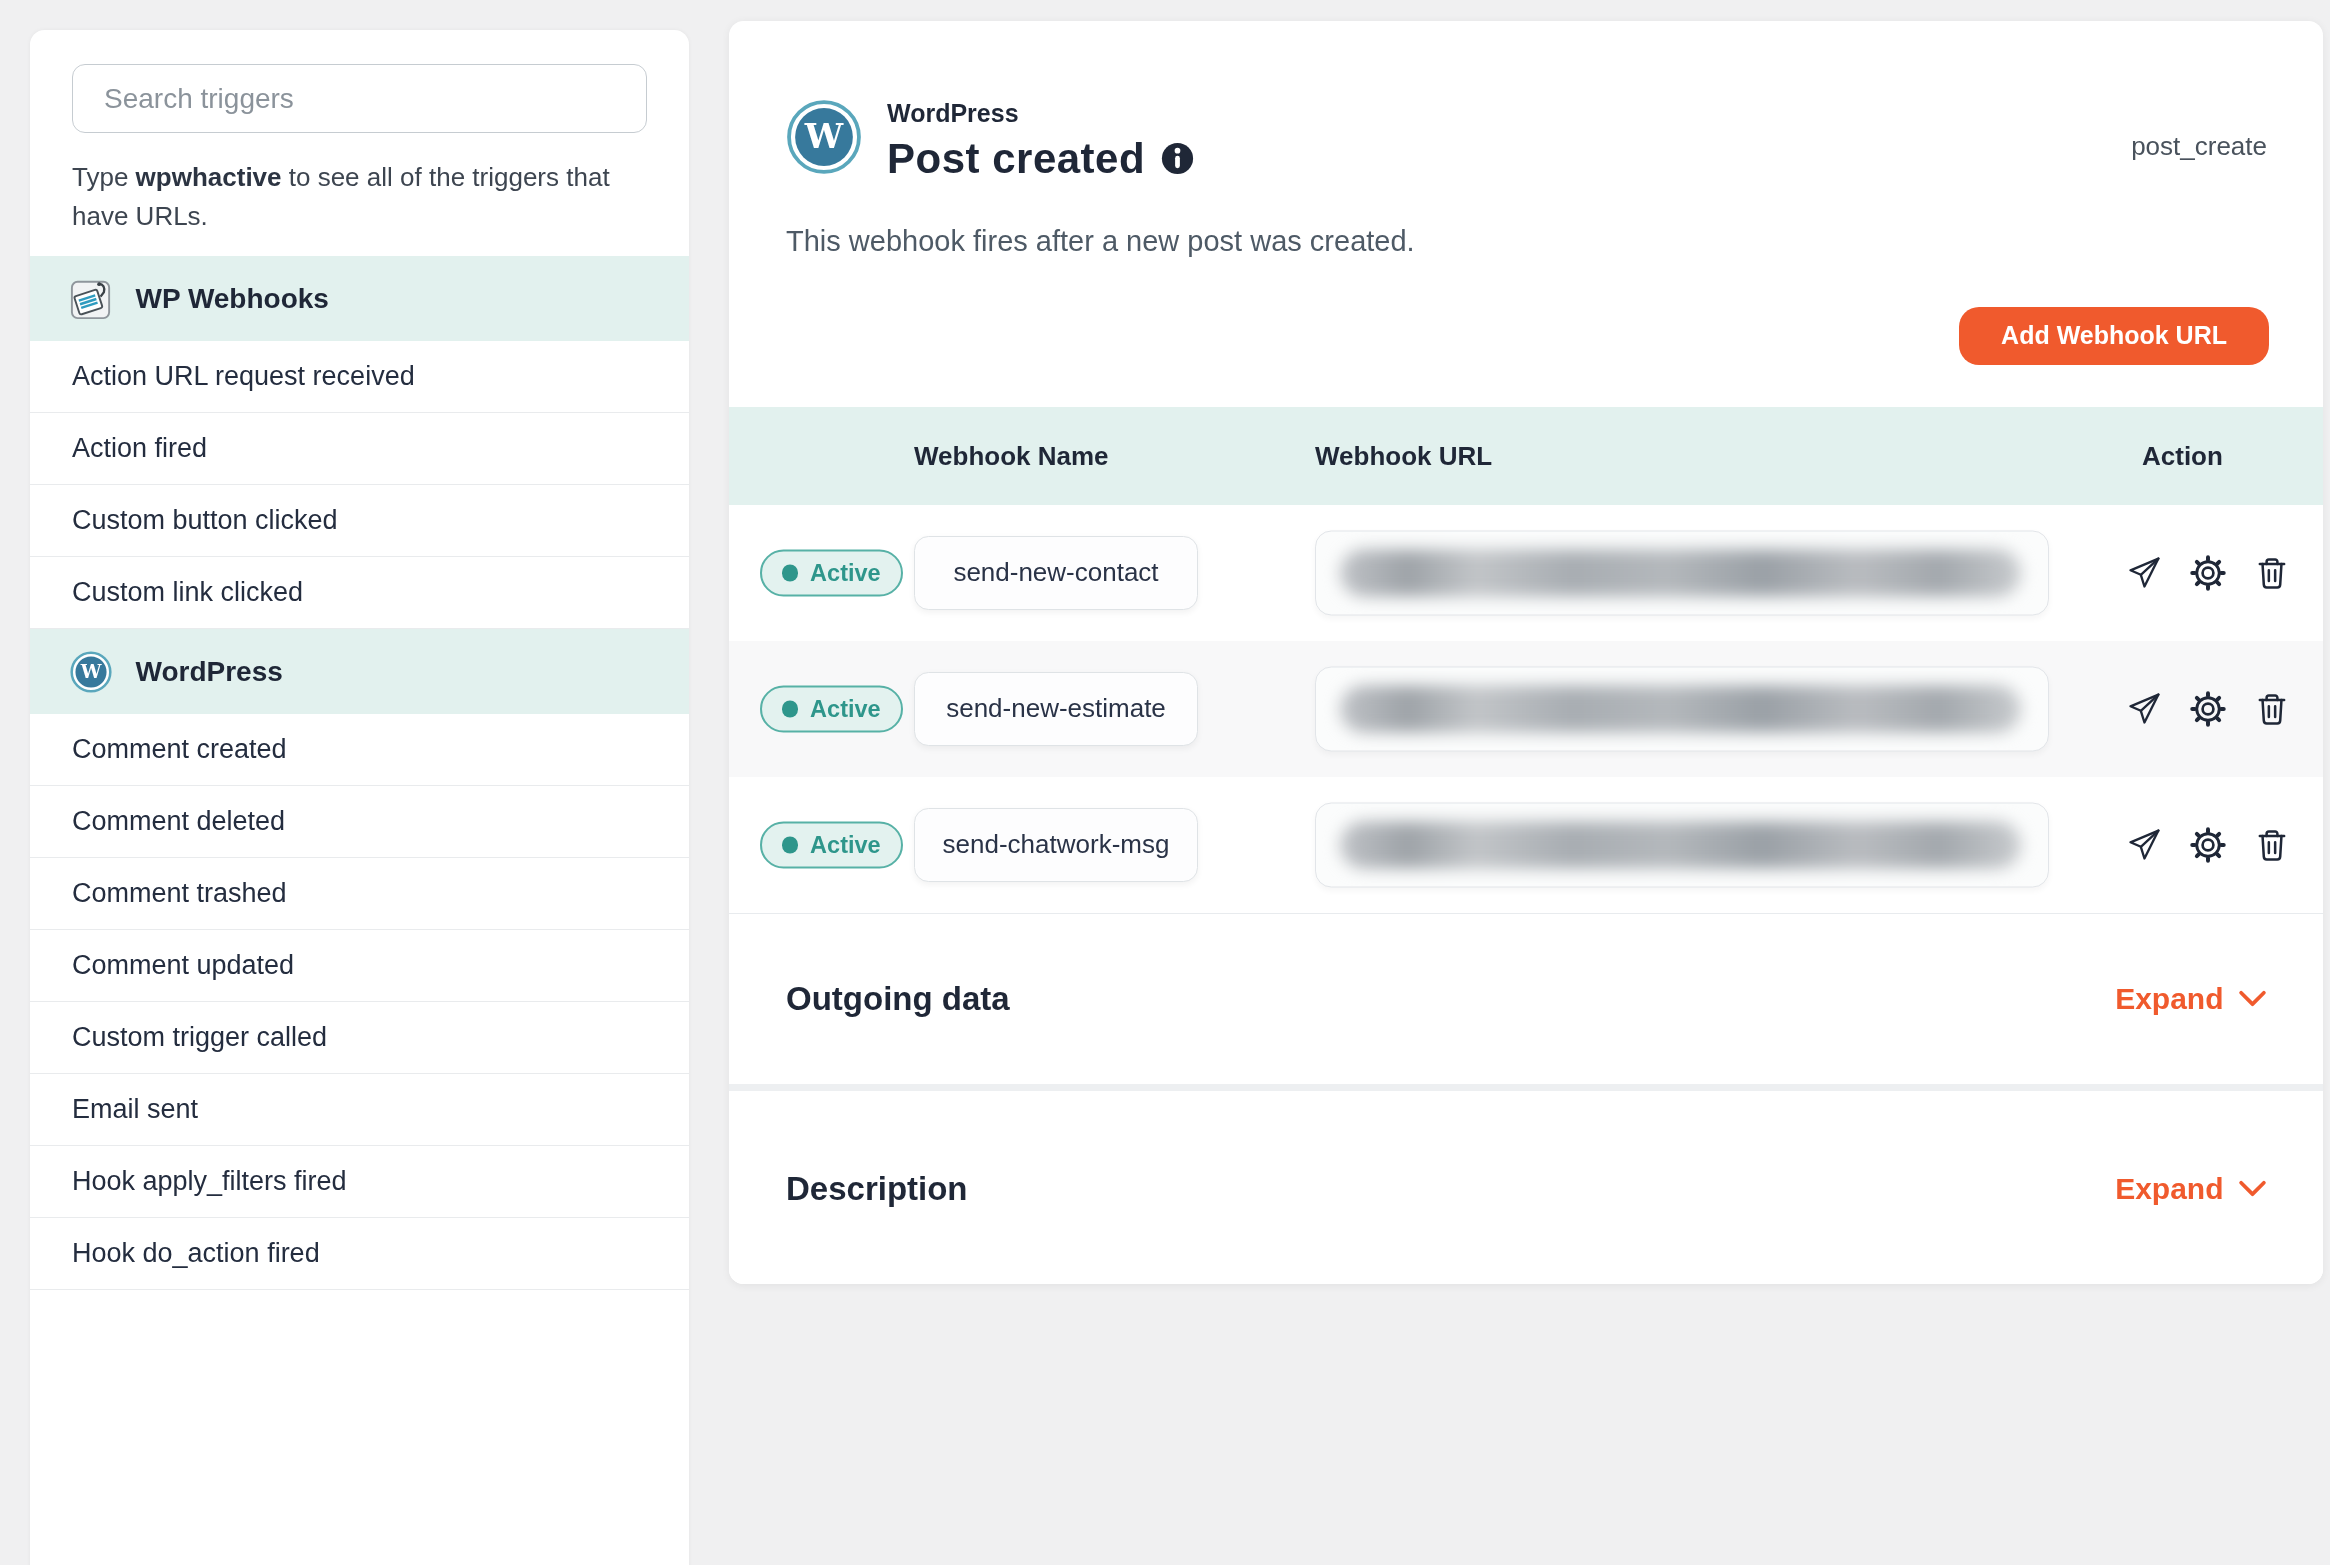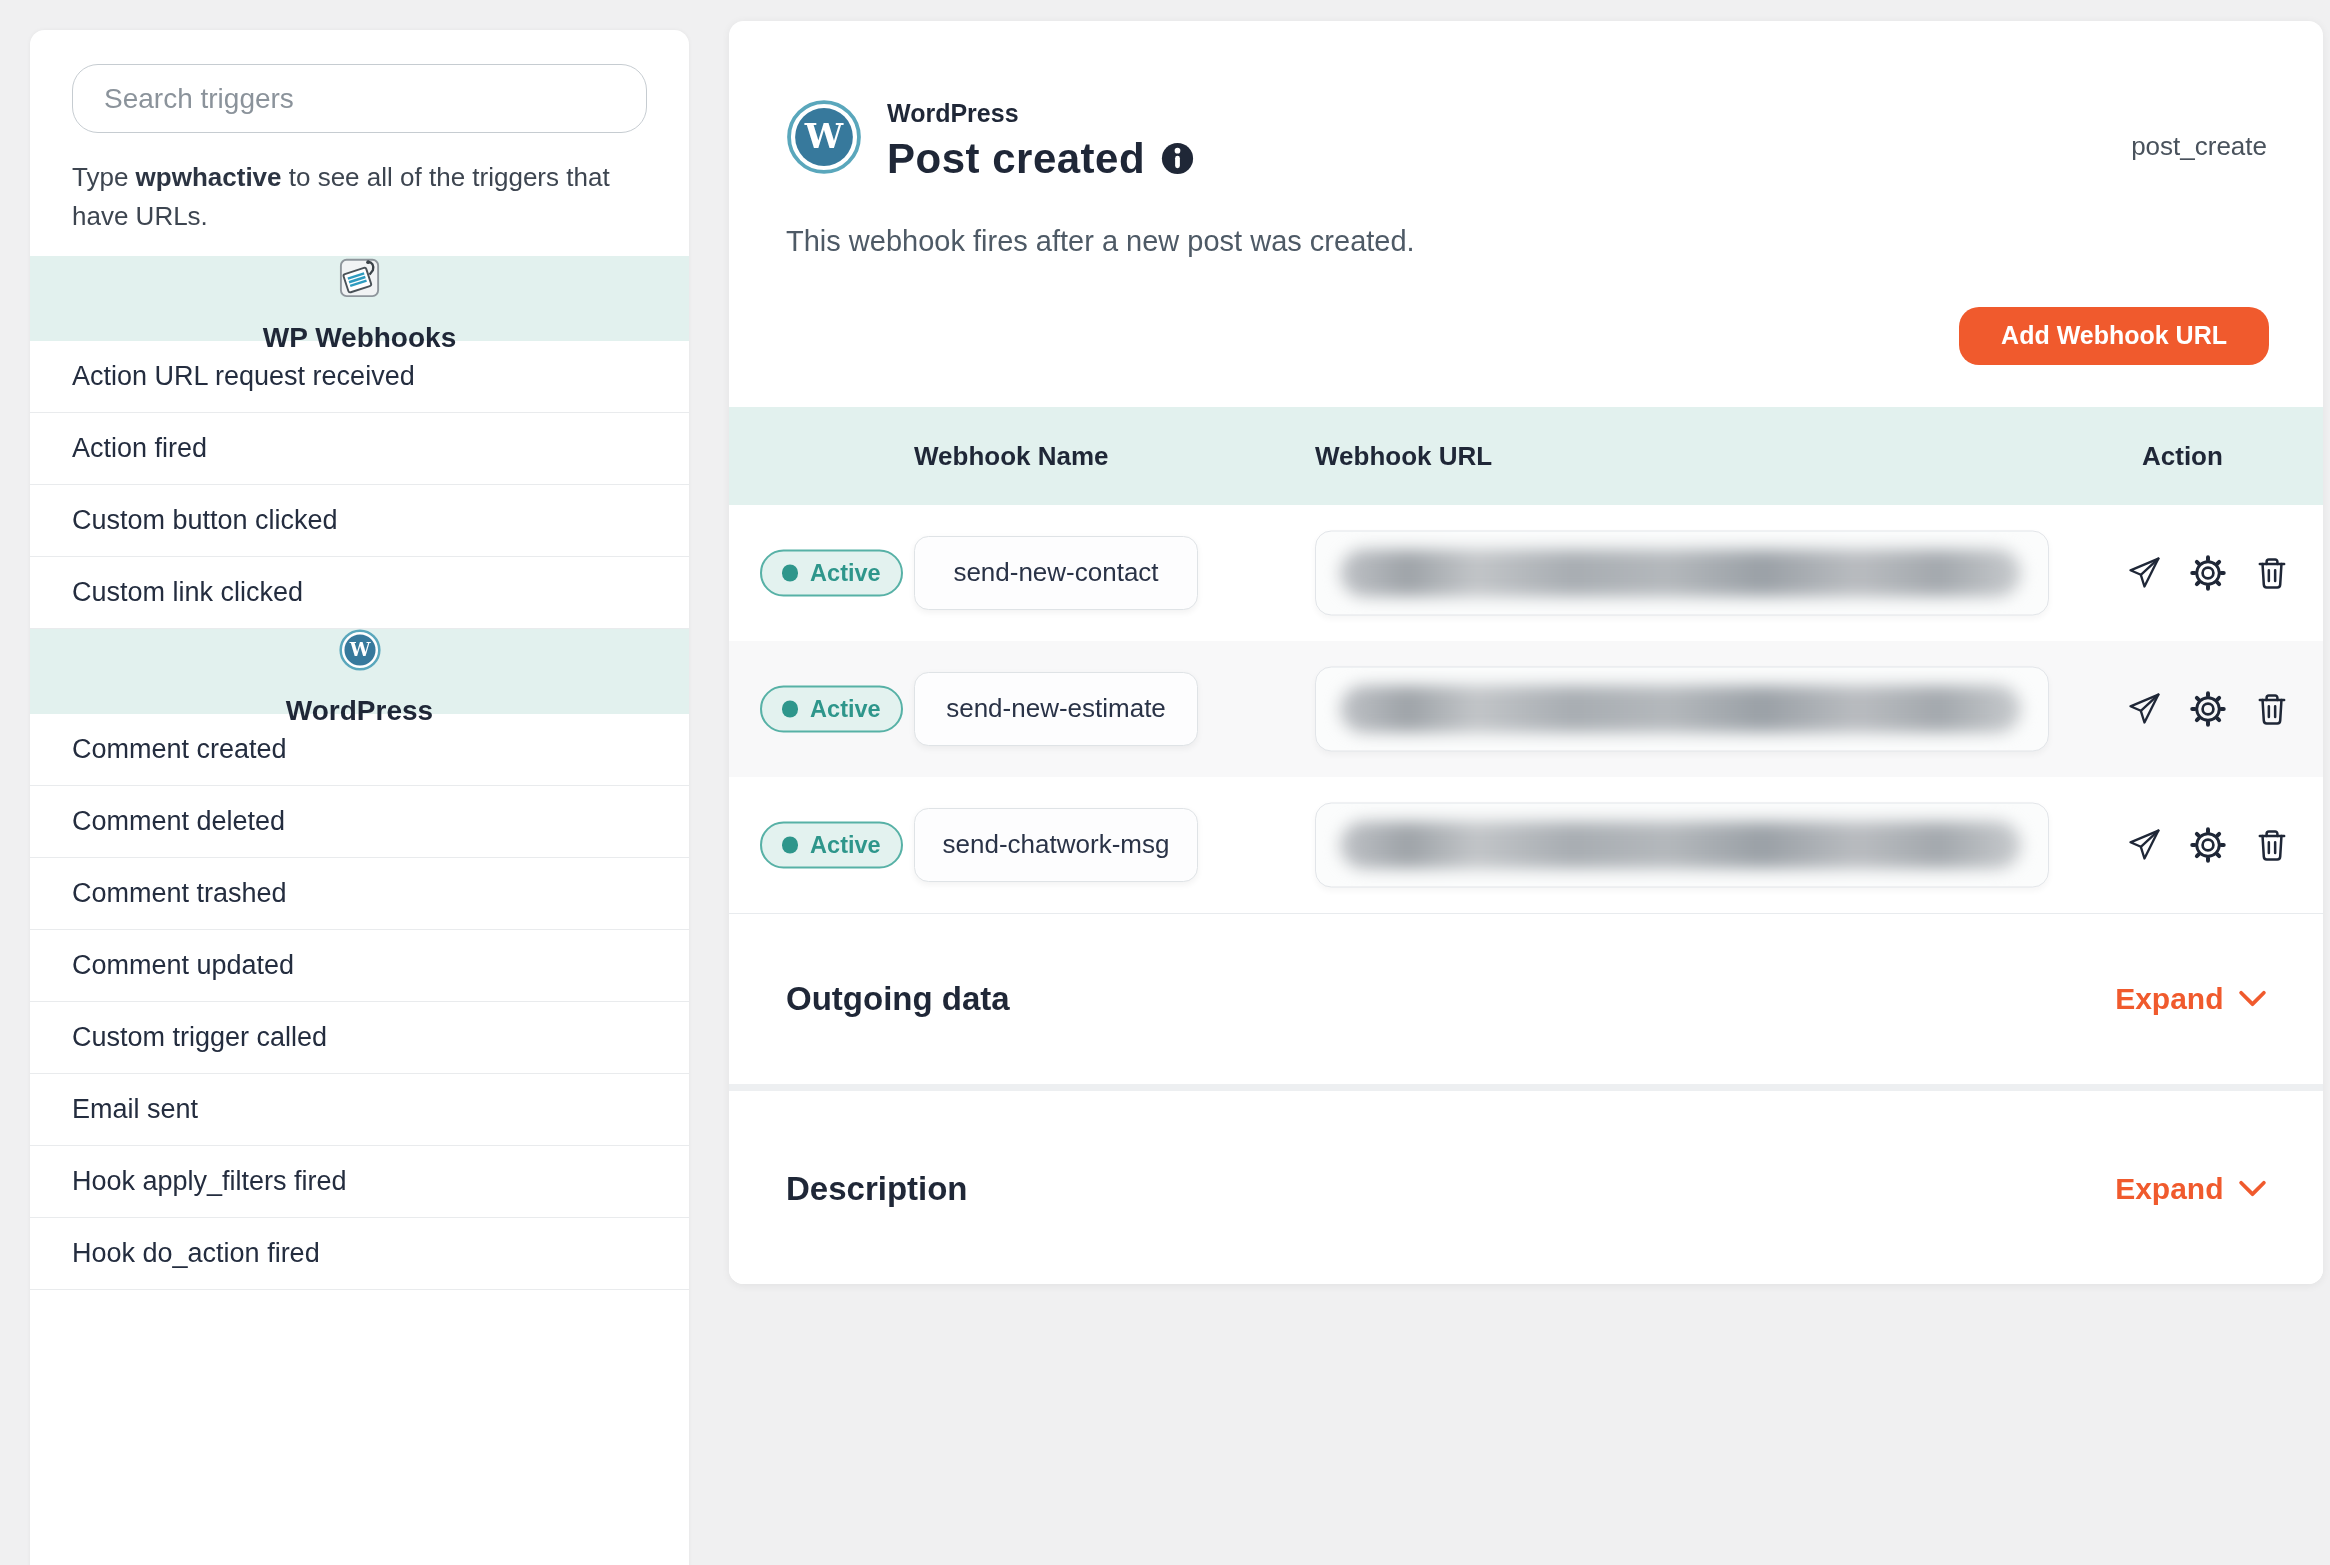--- a/index.html
+++ b/index.html
@@ -17,37 +17,36 @@
   .sidebar {
     position:absolute; left:30px; top:30px;
     width:659px; height:1618px;
     background:#fff; border-radius:14.5px;
     box-shadow:0 0.9px 4.5px rgba(0,0,0,.05);
     overflow:hidden;
   }
   .search-wrap { padding:34px 42px 0; }
   .search {
     width:100%; height:69px;
-    border:1.8px solid #c6ccd1; border-radius:26px;
+    border:1.8px solid #c6ccd1; border-radius:13px;
     padding:0 31px; font-size:28px; color:#3b82f6;
     outline:none; font-family:inherit; background:#fff;
   }
   .search::placeholder { color:#8b939b; }
   .helper {
     margin:25px 42px 20px; font-size:26px; line-height:1.5;
     color:#3d4550;
   }
   .helper b { font-weight:700; color:#2c3442; }
   .group-header {
     display:flex; align-items:center; gap:23.5px;
-    height:85px; padding:0 40px;
+    height:85px; padding:17px 40px;
     background:#e2f1ee;
     font-size:28px; font-weight:700; color:#1f2737;
     cursor:pointer;
-    flex-direction:column;
   }
   .gh-icon { width:42px; height:42px; display:inline-flex; flex:none; }
   .side-item {
     display:flex; align-items:center;
     height:72px; padding:0 42px;
     font-size:27px; color:#242d3f;
     border-bottom:1.8px solid #e9ebed;
     cursor:pointer; background:#fff;
   }
 

